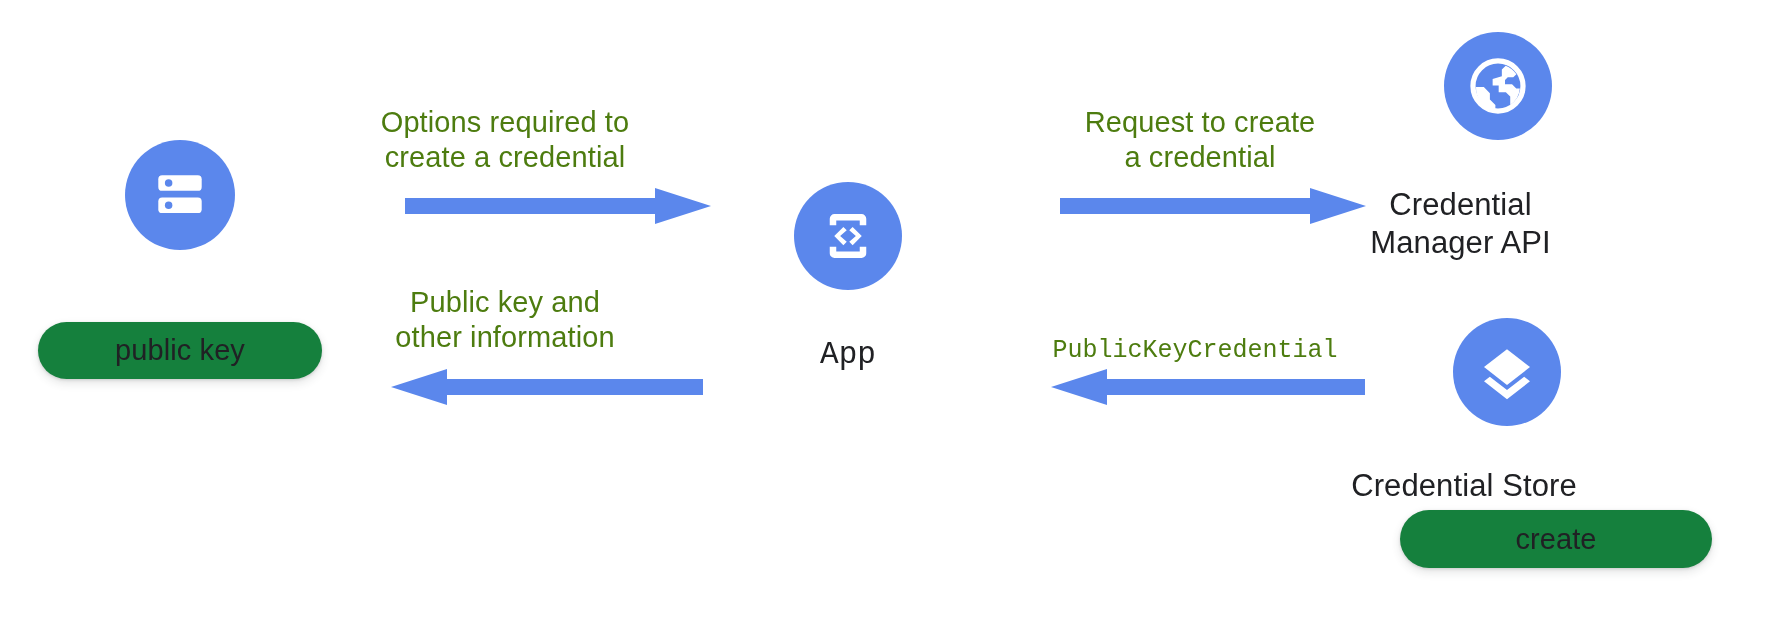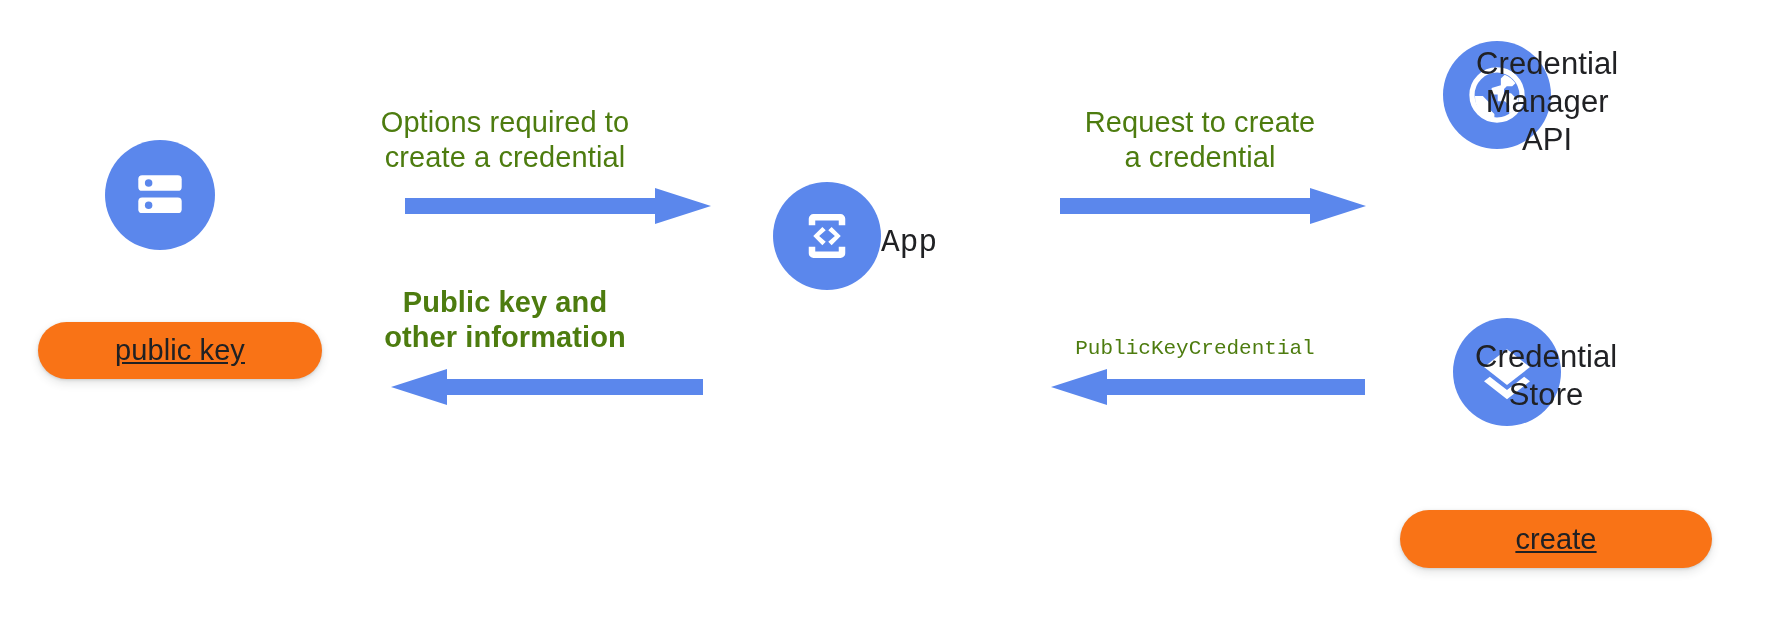--- a/index.html
+++ b/index.html
@@ -17,22 +17,23 @@
     width: 1770px;
     height: 622px;
     background: #ffffff;
     overflow: hidden;
   }
 
   
   .node {
     position: absolute;
     display: flex;
-    flex-direction: row;
+    flex-direction: column;
     align-items: center;
+    gap: 33px;
   }
   .node-icon {
     border-radius: 50%;
     background: #5b87ec;
     display: flex;
     align-items: center;
     justify-content: center;
     flex: none;
   }
   .node-label {
@@ -42,45 +43,44 @@
     line-height: 1.22;
     text-align: center;
     letter-spacing: 0.1px;
     white-space: pre-line;
     font-weight: 400;
   }
 
   
   .pill {
     position: absolute;
-    background: #f97316;
+    background: #15803d;
     border-radius: 999px;
     box-shadow: 0 1px 3px rgba(60,64,67,0.18), 0 4px 10px rgba(60,64,67,0.14);
     display: flex;
     align-items: center;
     justify-content: center;
     color: #202124;
     font-size: 29px;
     letter-spacing: 0.1px;
-    text-decoration: underline;
   }
 
   
   .arrow-label {
     position: absolute;
     color: #4d7c0f;
     font-size: 29px;
     line-height: 1.22;
     text-align: center;
     white-space: pre-line;
     letter-spacing: 0.1px;
   }
   .arrow-label.mono {
     font-family: "Liberation Mono", "DejaVu Sans Mono", monospace;
-    font-size: 21px;
+    font-size: 25px;
     letter-spacing: 0px;
   }
 
   
   .arrow { position: absolute; }
   .arrow svg { display: block; }
 </style>
 </head>
 <body>
 
@@ -146,21 +146,21 @@
 
   <div class="arrow-label" style="left:360px; top:105px; width:290px;">Options required to
 create a credential</div>
   <div class="arrow" style="left:405px; top:185px;">
     <svg width="310" height="42" viewBox="0 0 310 42">
       <rect x="0" y="13" width="256" height="16" fill="#5b87ec"></rect>
       <path d="M250 3 L306 21 L250 39 Z" fill="#5b87ec"></path>
     </svg>
   </div>
 
-  <div class="arrow-label" style="left:355px; top:285px; width:300px;font-weight:bold;">Public key and
+  <div class="arrow-label" style="left:355px; top:285px; width:300px;">Public key and
 other information</div>
   <div class="arrow" style="left:385px; top:366px;">
     <svg width="318" height="42" viewBox="0 0 318 42">
       <rect x="56" y="13" width="262" height="16" fill="#5b87ec"></rect>
       <path d="M62 3 L6 21 L62 39 Z" fill="#5b87ec"></path>
     </svg>
   </div>
 
   <div class="arrow-label" style="left:1030px; top:105px; width:340px;">Request to create
 a credential</div>

